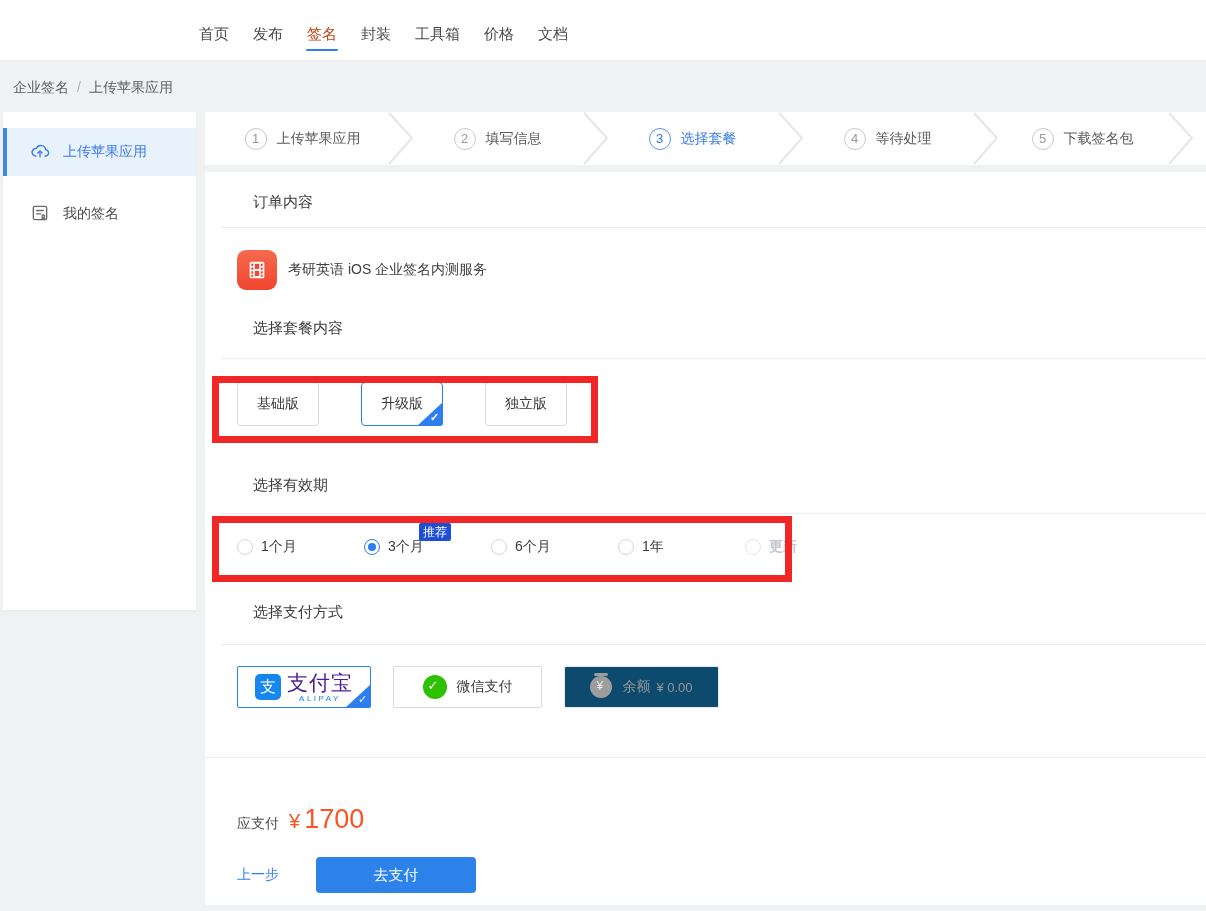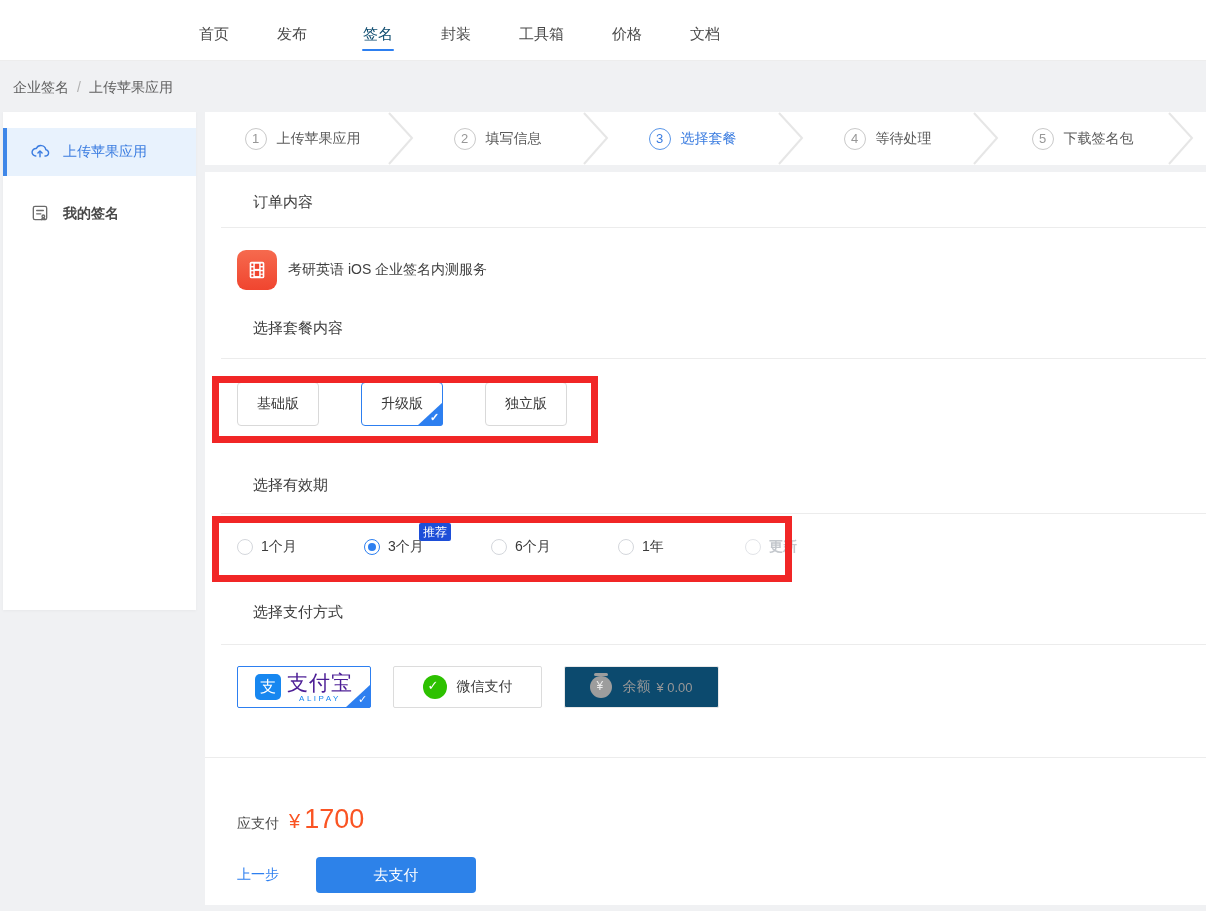--- a/index.html
+++ b/index.html
@@ -2,36 +2,36 @@
 <html><head>
 <meta charset="utf-8">
 <style>
   * { margin:0; padding:0; box-sizing:border-box; }
   html,body { background:#fff; }
   body { font-family:"Liberation Sans","DejaVu Sans",sans-serif; color:#333; }
   .page { position:relative; width:1206px; height:911px; background:#f0f1f3; overflow:hidden; }
 
   
   .topbar { position:absolute; left:0; top:0; width:1206px; height:61px; background:#fff; border-bottom:1px solid #ededed; z-index:2; }
-  .nav { display:flex; gap:48px; padding-left:199px; height:68px; align-items:center; }
+  .nav { display:flex; gap:24px; padding-left:199px; height:68px; align-items:center; }
   .nav-item { position:relative; font-size:15px; color:#4a4a4a; height:60px; line-height:60px; cursor:pointer; white-space:nowrap; }
-  .nav-item.active { color:#0c4a6e;margin-left:8px; }
+  .nav-item.active { color:#c2410c; }
   .nav-item.active::after { content:""; position:absolute; left:-1px; right:-1px; top:45px; height:2px; background:#2d7ff0; border-radius:1px; }
 
   
   .breadcrumb { position:absolute; left:13px; top:79px; font-size:14px; color:#5f5f5f; }
   .breadcrumb .sep { color:#b0b0b0; margin:0 8px; }
 
   
   .sidebar { position:absolute; left:3px; top:112px; width:193px; height:498px; background:#fff; box-shadow:0 1px 3px rgba(0,0,0,.04); padding-top:16px; }
   .side-item { position:relative; display:flex; align-items:center; height:48px; padding-left:27px; font-size:14px; color:#4a4a4a; cursor:pointer; }
   .side-item .lbl { margin-left:13px; }
   .side-item.active { background:#e8f2fd; color:#3a7ce0; }
   .side-item.active::before { content:""; position:absolute; left:0; top:0; bottom:0; width:4px; background:#3f87e8; }
-  .side-item + .side-item { margin-top:14px;font-weight:bold; }
+  .side-item + .side-item { margin-top:14px; }
 
   
   .steps { position:absolute; left:205px; top:112px; width:1001px; height:53px; background:#fff; display:flex; }
   .step { width:195px; display:flex; align-items:center; justify-content:center; }
   .step-num { width:22px; height:22px; border:1px solid #c9c9c9; border-radius:50%; color:#979797; font-size:13px; display:flex; align-items:center; justify-content:center; }
   .step-lbl { margin-left:10px; font-size:14px; color:#5a5a5a; white-space:nowrap; }
   .step.active .step-num { border-color:#5a96e8; color:#3a7ce0; }
   .step.active .step-lbl { color:#3a7ce0; }
   .chev { position:absolute; top:0; }
 

